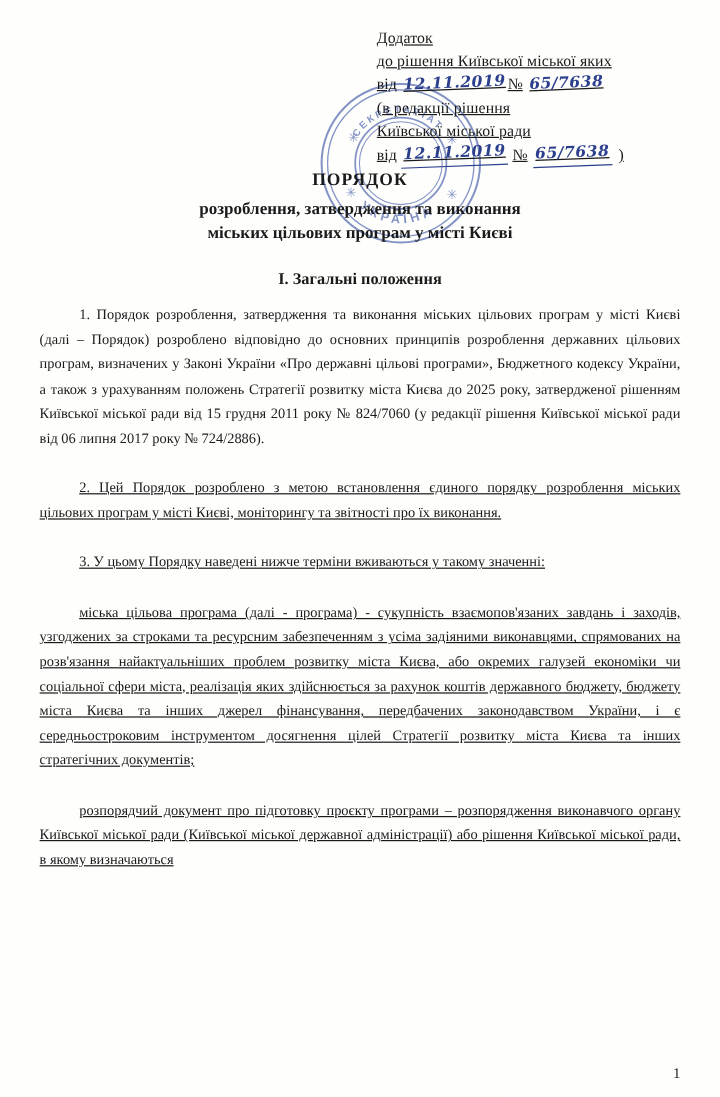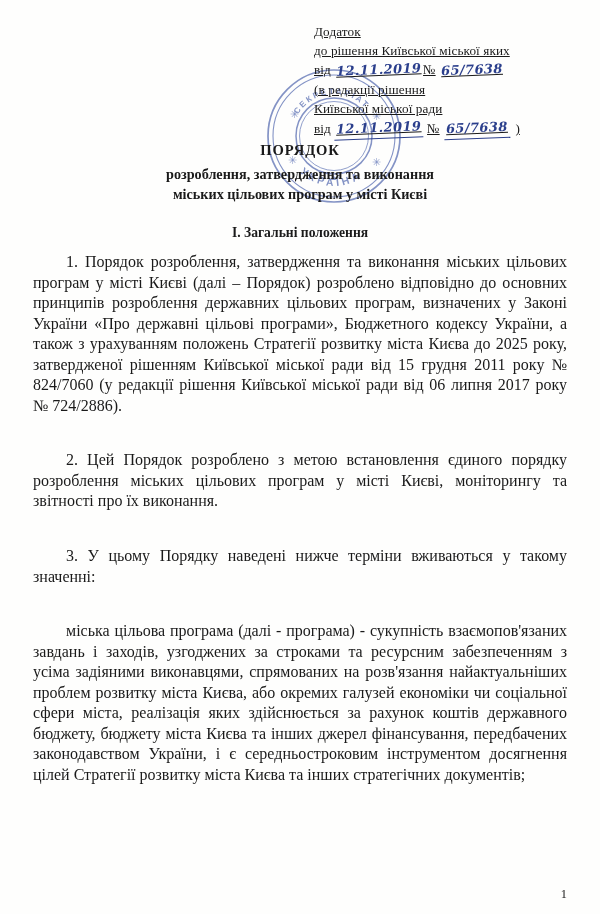--- a/index.html
+++ b/index.html
@@ -118,27 +118,27 @@
   .body {
     position: absolute;
     left: 33px;
     top: 252px;
     width: 534px;
     z-index: 1;
   }
   .para {
     text-align: justify;
     text-justify: inter-word;
-    font-size: 16px;
+    font-size: 12px;
     line-height: 20.55px;
     margin: 0 0 0 0;
     text-indent: 33px;
     hyphens: none;
   }
-  .para.gap { margin-top: 34px; }
+  .para.gap { margin-top: 21px; text-decoration: underline; }
 
   
   .page-number {
     position: absolute;
     right: 33px;
     bottom: 12px;
     font-size: 12.4px;
     z-index: 3;
   }
 </style>
@@ -199,17 +199,18 @@
     <div>розроблення, затвердження та виконання</div>
     <div>міських цільових програм у місті Києві</div>
   </div>
   <div class="section-title">I. Загальні положення</div>
 
   <div class="body">
     <p class="para">1. Порядок розроблення, затвердження та виконання міських цільових програм у місті Києві (далі – Порядок) розроблено відповідно до основних принципів розроблення державних цільових програм, визначених у Законі України «Про державні цільові програми», Бюджетного кодексу України, а також з урахуванням положень Стратегії розвитку міста Києва до 2025 року, затвердженої рішенням Київської міської ради від 15 грудня 2011 року № 824/7060 (у редакції рішення Київської міської ради від 06 липня 2017 року № 724/2886).</p>
     <p class="para gap">2. Цей Порядок розроблено з метою встановлення єдиного порядку розроблення міських цільових програм у місті Києві, моніторингу та звітності про їх виконання.</p>
     <p class="para gap">3. У цьому Порядку наведені нижче терміни вживаються у такому значенні:</p>
     <p class="para gap">міська цільова програма (далі - програма) - сукупність взаємопов'язаних завдань і заходів, узгоджених за строками та ресурсним забезпеченням з усіма задіяними виконавцями, спрямованих на розв'язання найактуальніших проблем розвитку міста Києва, або окремих галузей економіки чи соціальної сфери міста, реалізація яких здійснюється за рахунок коштів державного бюджету, бюджету міста Києва та інших джерел фінансування, передбачених законодавством України, і є середньостроковим інструментом досягнення цілей Стратегії розвитку міста Києва та інших стратегічних документів;</p>
+    <p class="para gap">розпорядчий документ про підготовку проєкту програми – розпорядження виконавчого органу Київської міської ради (Київської міської державної адміністрації) або рішення Київської міської ради, в якому визначаються</p>
   </div>
 
   <div class="page-number">1</div>
 
 </div>
 
 </body></html>

